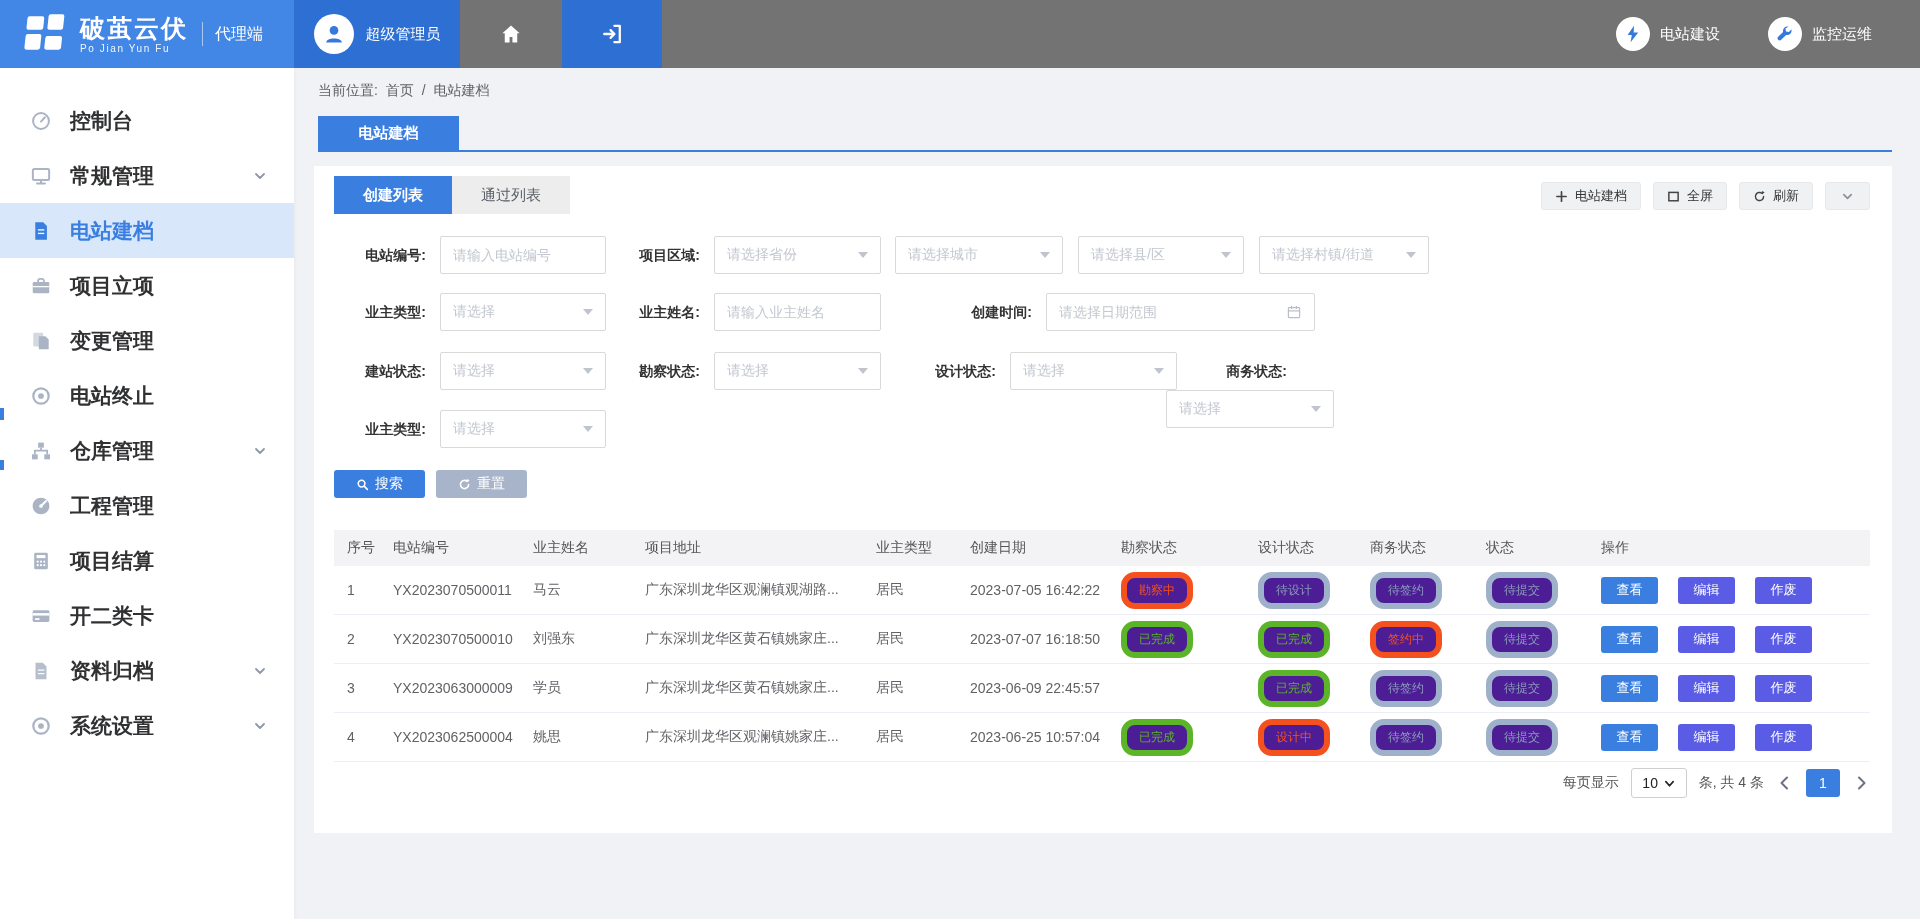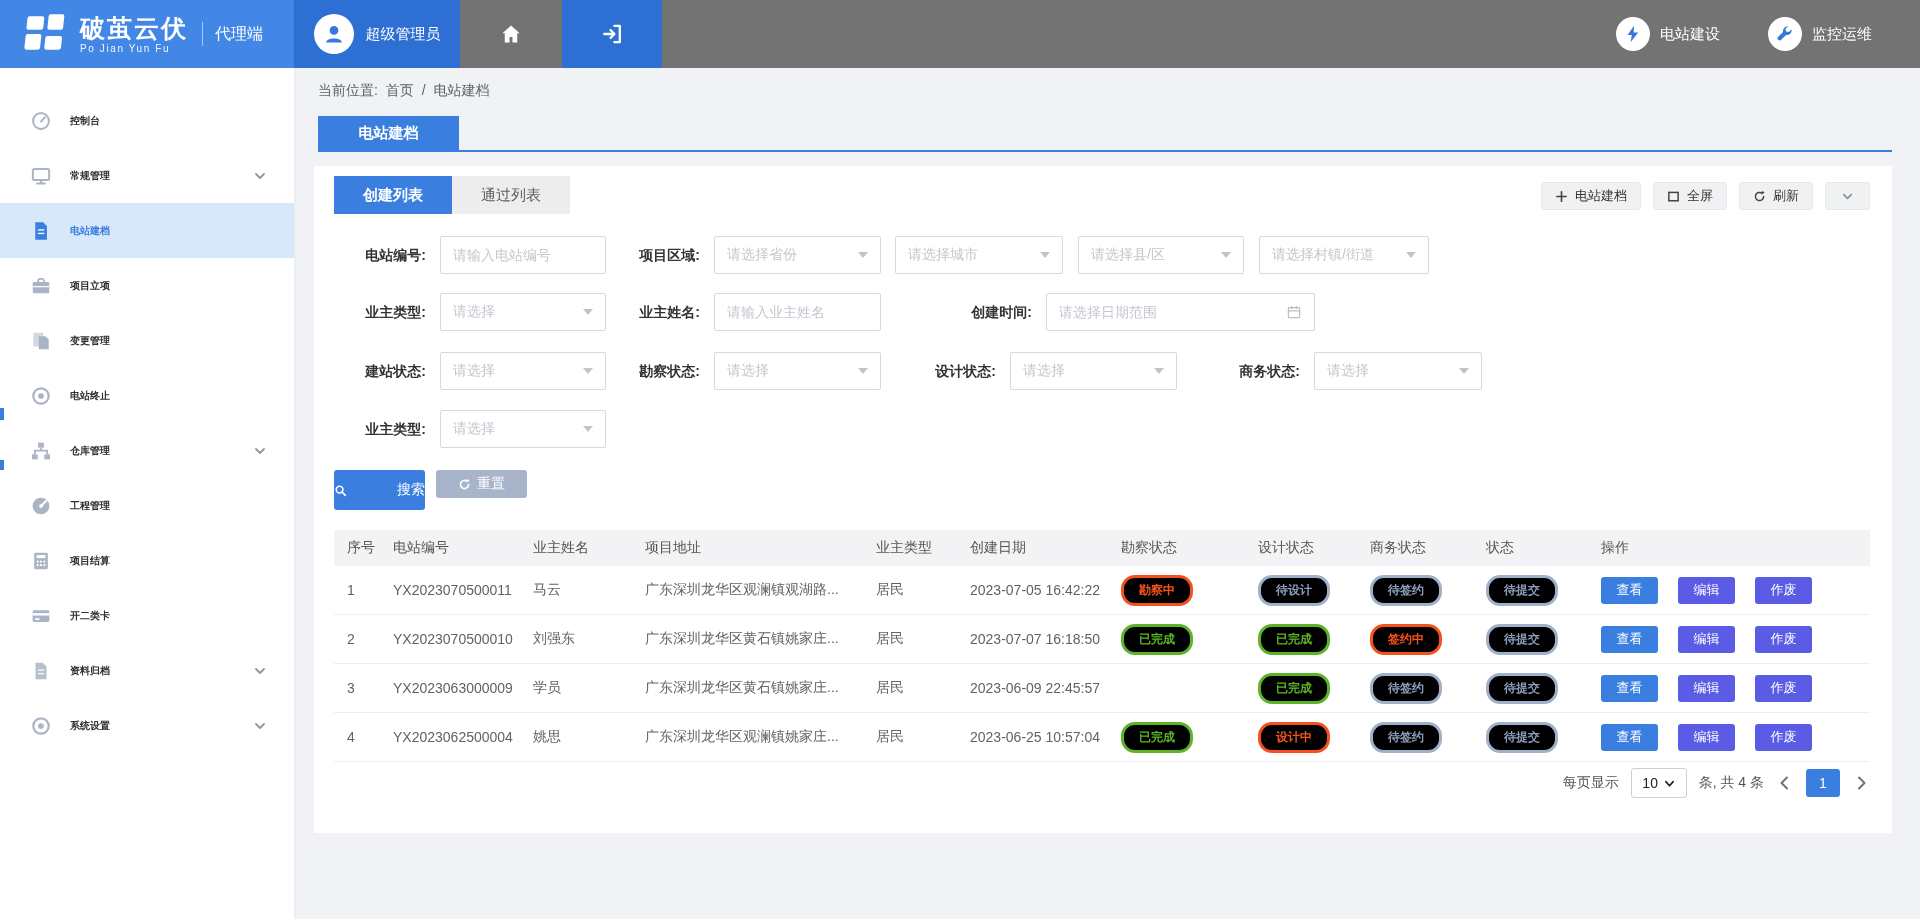--- a/index.html
+++ b/index.html
@@ -28,21 +28,21 @@
   .quick .qicon { width:34px; height:34px; border-radius:50%; background:#fff; display:flex;
     align-items:center; justify-content:center; }
   .quick .qlabel { font-size:15px; }
 
   
   .sidebar { position:absolute; top:68px; left:0; width:294px; bottom:0; background:#fff;
     padding-top:25px; box-shadow:1px 0 4px rgba(0,0,0,.04); }
   .side-item { height:55px; display:flex; align-items:center; padding:0 26px 0 30px;
     cursor:pointer; color:#303133; }
   .side-item .sicon { width:22px; height:22px; color:#aab4c4; margin-right:18px; flex:none; }
-  .side-item .slabel { font-size:10px; font-weight:600; flex:1; }
+  .side-item .slabel { font-size:21px; font-weight:600; flex:1; }
   .side-item .chev { width:16px; height:16px; color:#8f98a8; }
   .side-item.active { background:#d9e7fb; color:#3a7fe0; }
   .side-item.active .sicon { color:#3a7fe0; }
   .scroll-mark { position:absolute; left:0; width:4px; background:#3a7fe0; }
 
   
   .main { position:absolute; top:68px; left:294px; right:0; bottom:0; }
   .breadcrumb { position:absolute; top:14px; left:24px; font-size:14px; color:#5f6368; }
   .breadcrumb span { margin-right:4px; }
   .breadcrumb .bc-link { cursor:pointer; }
@@ -73,38 +73,38 @@
   input.ctl { outline:none; }
   input.ctl::placeholder { color:#c3c7cf; }
   .select { display:flex; align-items:center; justify-content:space-between; cursor:pointer; }
   .select .ph { color:#c3c7cf; }
   .caret { width:0; height:0; border-left:5px solid transparent; border-right:5px solid transparent;
     border-top:6px solid #c0c4cc; margin-left:8px; flex:none; }
   .datebox { display:flex; align-items:center; justify-content:space-between; cursor:pointer; }
   .datebox input { border:none; outline:none; flex:1; font-size:14px; color:#606266; }
   .datebox input::placeholder { color:#c3c7cf; }
   .datebox svg { width:16px; height:16px; color:#b9bec7; flex:none; }
-  .btn-search { position:absolute; left:20px; top:304px; width:91px; height:40px; background:#3a7fe0;
+  .btn-search { position:absolute; left:20px; top:304px; width:91px; height:28px; background:#3a7fe0;
     color:#fff; border:none; border-radius:3px; font-size:14px; display:flex; align-items:center;
-    justify-content:space-between; gap:6px; cursor:pointer; }
+    justify-content:center; gap:6px; cursor:pointer; }
   .btn-reset { position:absolute; left:122px; top:304px; width:91px; height:28px; background:#a7b4ca;
     color:#fff; border:none; border-radius:3px; font-size:14px; display:flex; align-items:center;
     justify-content:center; gap:6px; cursor:pointer; }
   .btn-search svg,.btn-reset svg { width:13px; height:13px; }
 
   
   .table { position:absolute; top:364px; left:20px; width:1536px; }
   .thead, .trow { display:grid; padding-left:13px;
     grid-template-columns:46px 140px 112px 231px 94px 151px 137px 112px 116px 115px 1fr;
     align-items:center; }
   .thead { height:36px; background:#f3f3f5; font-size:14px; color:#555; }
   .trow { height:49px; border-bottom:1px solid #ebeef5; font-size:14px; color:#606266; background:#fff; }
   .cell-addr { white-space:nowrap; overflow:hidden; padding-right:10px; }
   .badge { display:inline-block; min-width:72px; padding:4px 10px; text-align:center;
-    border:3px solid #404040; border-radius:14px; font-size:12px; background:#000000; color:#8a9cba;font-weight:bold; }
+    border:6px solid #404040; border-radius:14px; font-size:12px; background:#4c1d95; color:#8a9cba; }
   .tone-warning { color:#f4511e; border-color:#f4511e; }
   .tone-success { color:#5cb529; border-color:#5cb529; }
   .tone-pending { color:#8a9cba; border-color:#9fb0ca; }
   .acts { display:flex; gap:20px; }
   .abtn { width:57px; height:27px; border:none; border-radius:3px; color:#fff; font-size:13px;
     cursor:pointer; }
   .abtn.view { background:#3a7fe0; }
   .abtn.edit, .abtn.void { background:#5a5ce6; }
 
   
@@ -426,21 +426,21 @@
         <span class="caret"></span>
       </div>
     </div>
     <div class="fgroup" style="left:596px; top:186px;">
       <span class="flabel lw86">设计状态:</span>
       <div class="ctl select" style="width:167px;">
         <span class="ph">请选择</span>
         <span class="caret"></span>
       </div>
     </div>
-    <div class="fgroup" style="left:898px; top:186px;">
+    <div class="fgroup" style="left:852px; top:186px;flex-direction:column;">
       <span class="flabel lw88">商务状态:</span>
       <div class="ctl select" style="width:168px;">
         <span class="ph">请选择</span>
         <span class="caret"></span>
       </div>
     </div>
 
     <div class="fgroup" style="left:20px; top:244px;">
       <span class="flabel lw92">业主类型:</span>
       <div class="ctl select" style="width:166px;">

